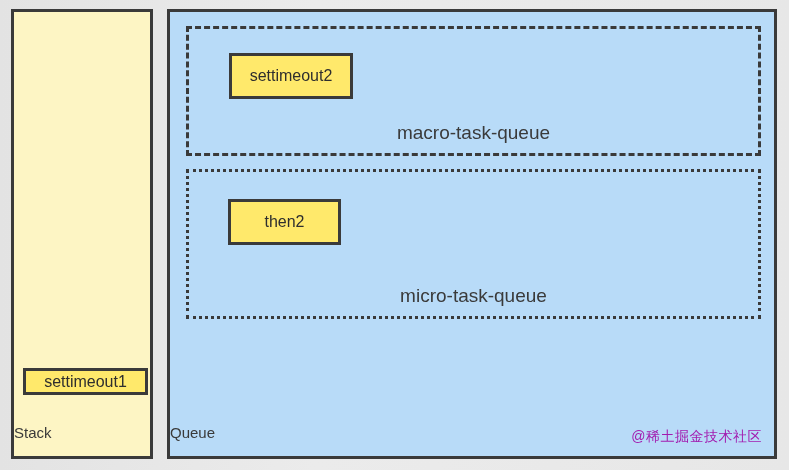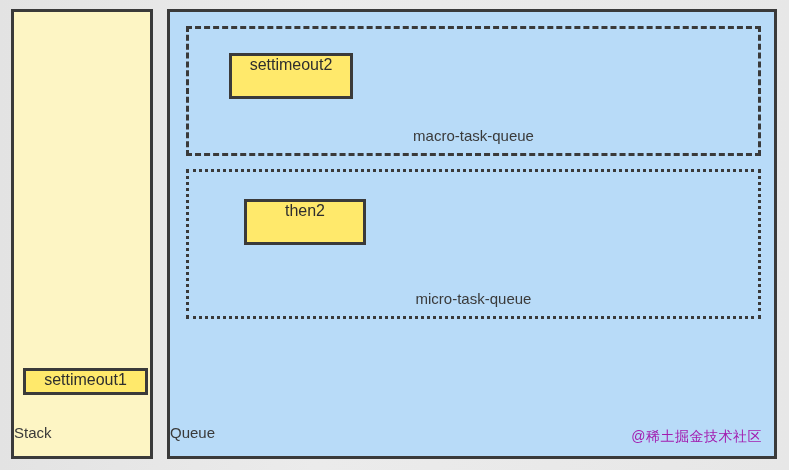--- a/index.html
+++ b/index.html
@@ -64,52 +64,52 @@
     box-sizing: border-box;
   }
 
   
   .task-box {
     position: absolute;
     background: #ffe96b;
     border: 3px solid #3a3a3a;
     box-sizing: border-box;
     display: flex;
+    align-items: center;
     justify-content: center;
     font-size: 16px;
     color: #2e2e2e;
   }
   .task-settimeout2 {
     left: 40px;
     top: 24px;
     width: 124px;
     height: 46px;
   }
   .task-then2 {
     left: 39px;
     top: 27px;
-    width: 122px;
+    width: 113px;
     height: 46px;
-    margin-left: 16px;
   }
   .task-settimeout1 {
     left: 9px;
     top: 356px;
     width: 125px;
     height: 27px;
   }
 
   
   .region-caption {
     position: absolute;
     left: 0;
     right: 0;
     bottom: 9px;
     text-align: center;
-    font-size: 15px;
+    font-size: 19px;
     color: #3a3a3a;
   }
 
   
   .panel-caption {
     position: absolute;
     left: 0;
     right: 0;
     bottom: 15px;
     text-align: left;

